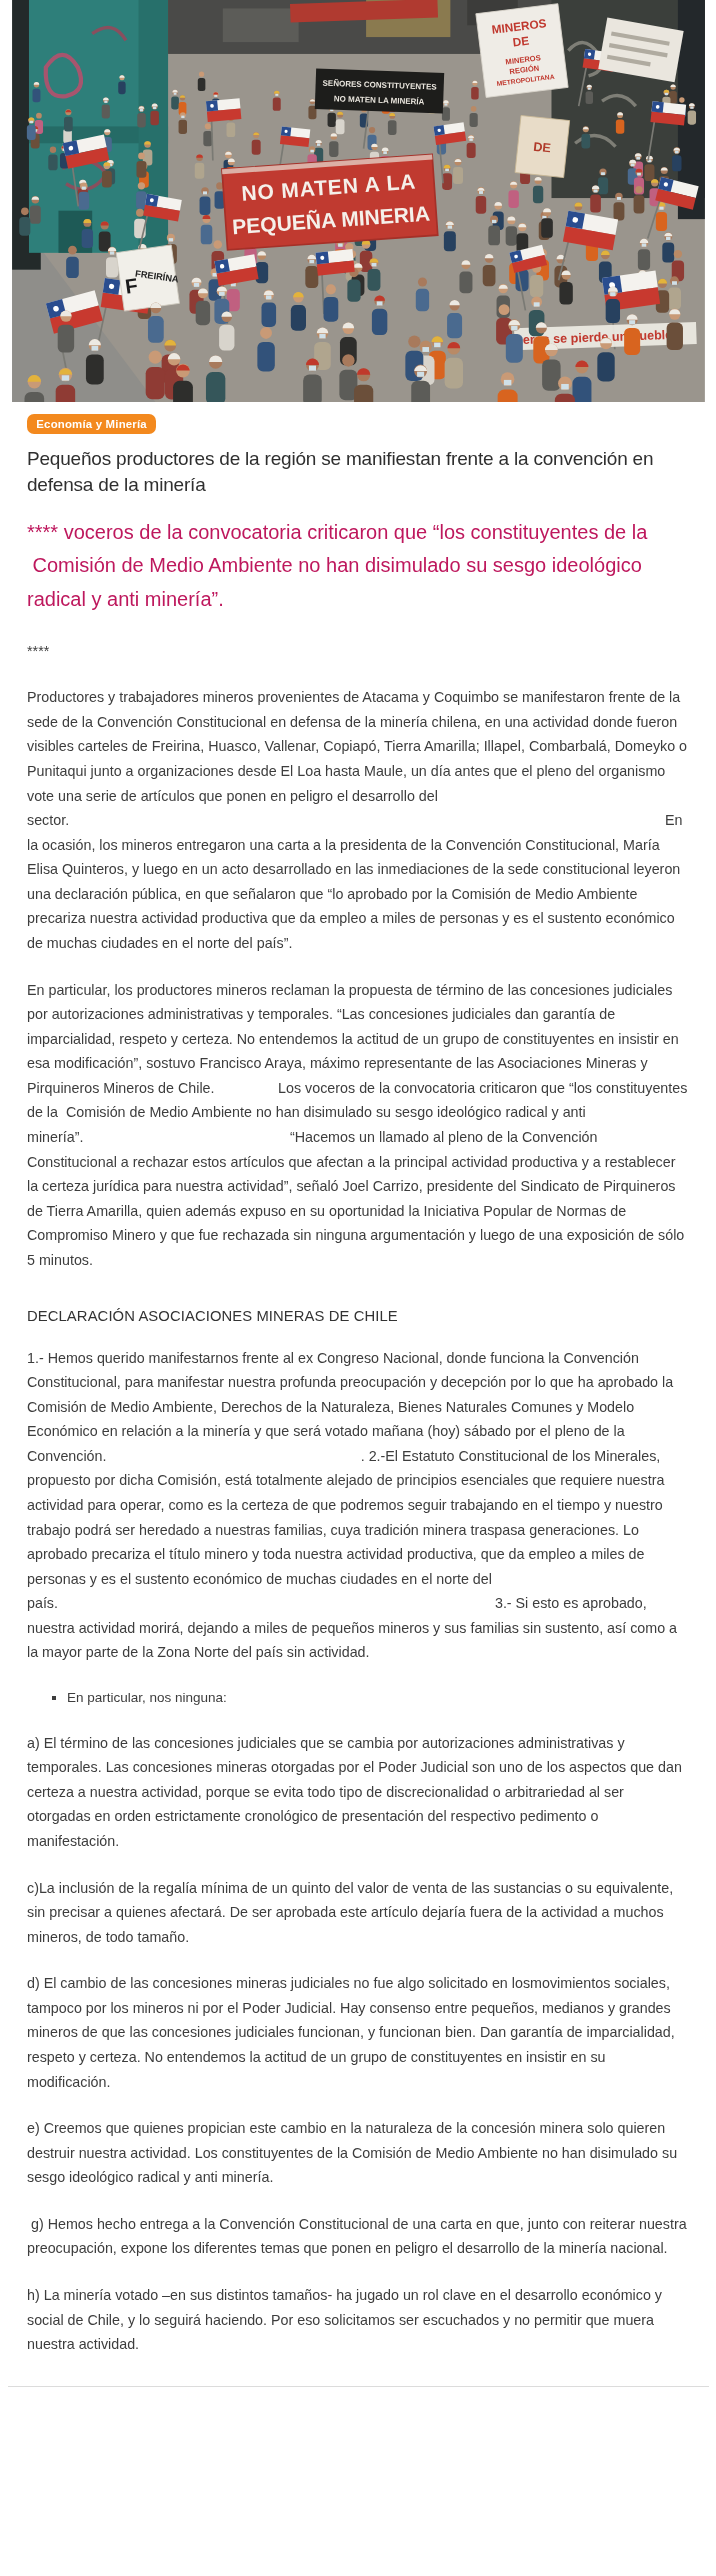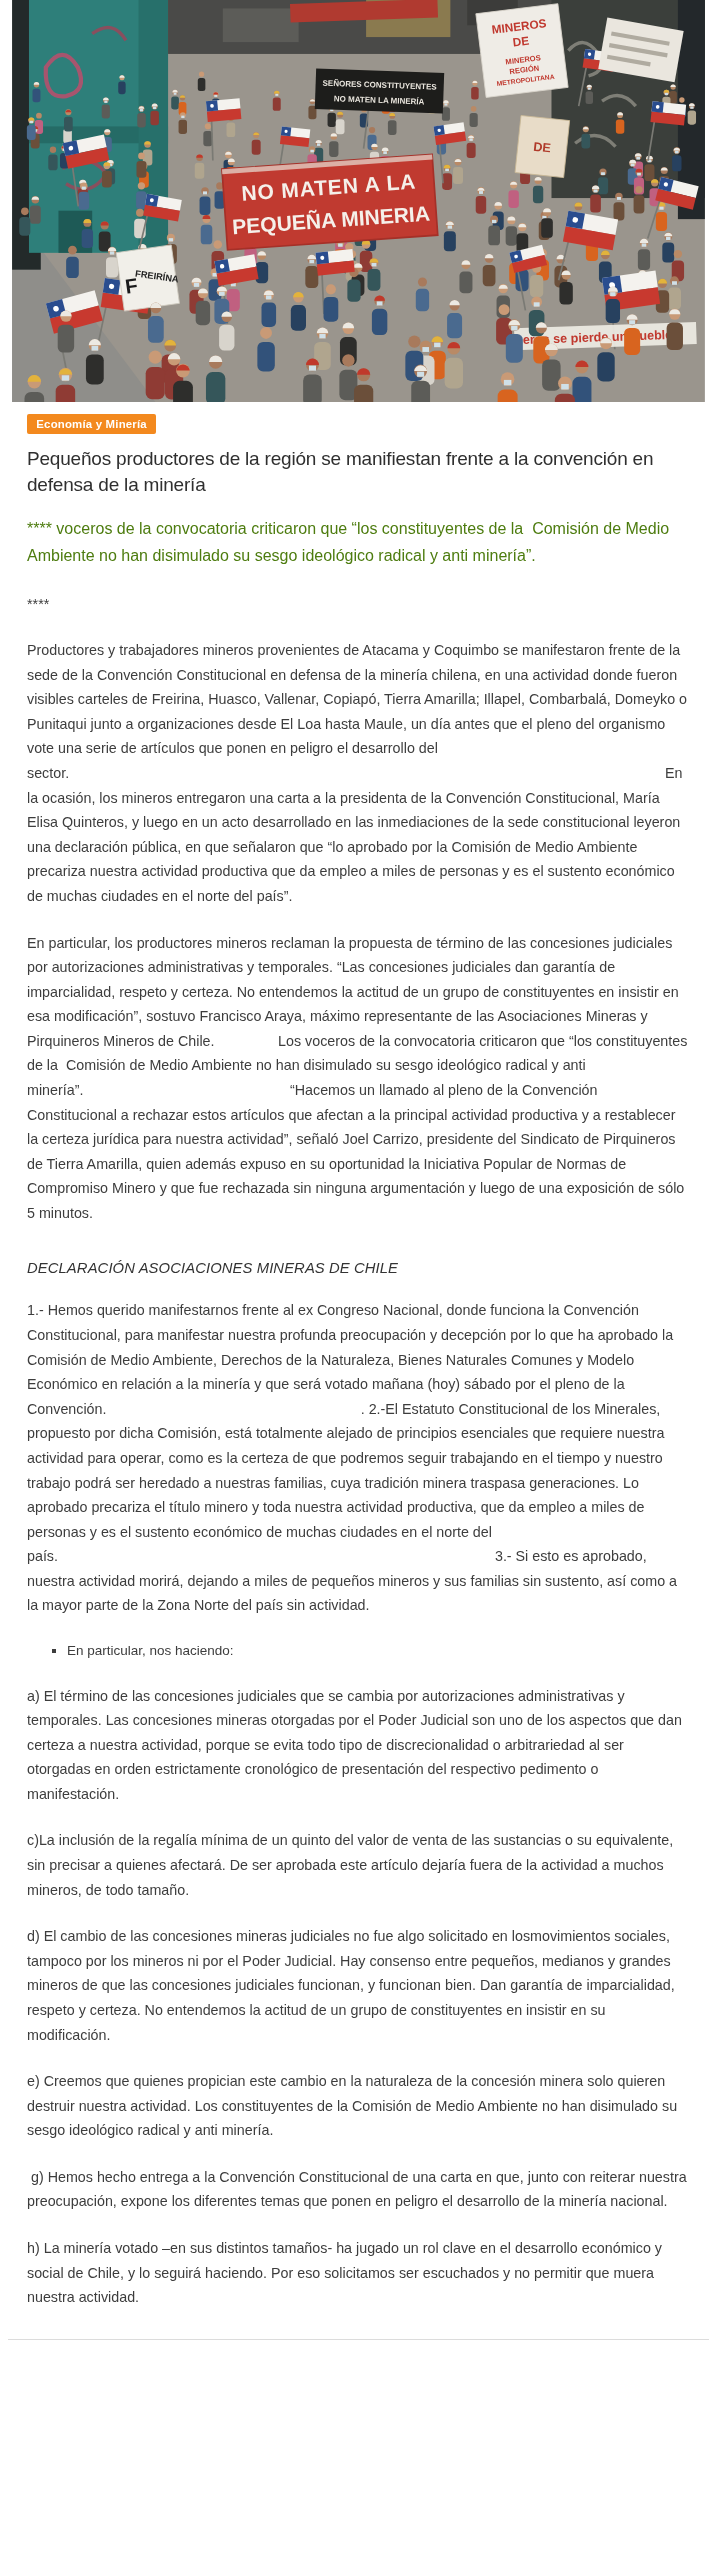--- a/index.html
+++ b/index.html
@@ -2,25 +2,25 @@
 <html lang="es" style="font-size:13.5px"><head>
 <meta charset="utf-8">
 <style>
   html,body{margin:0;padding:0;background:#ffffff;}
   body{font-family:"Liberation Sans","DejaVu Sans",sans-serif;color:#3d3d3d;}
   .page{width:717px;margin:0 auto;background:#fff;position:relative;}
   .hero{margin:10px 11.8px 0 11.8px;line-height:0;}
   .hero svg{display:block;}
   .article{margin:0 27px;}
   .badge{display:inline-block;margin-top:11.8px;background:#f3891e;color:#ffffff;
-         font-size:11.4px;font-weight:600;padding:4.2px 9.3px;border-radius:2px;letter-spacing:0.2px;}
+         font-size:11.4px;font-weight:600;padding:4.2px 9.3px;border-radius:7px;letter-spacing:0.2px;}
   h1{font-size:19px;line-height:1.35;font-weight:500;color:#2f2f2f;margin:11.8px 0 8.4px 0;letter-spacing:-0.2px;}
-  p.lead{font-size:16px;line-height:1.68;color:#4d7c0f;margin:18.6px 0;}
+  p.lead{font-size:20px;line-height:1.68;color:#be185d;margin:18.6px 0;}
   p.body-p{font-size:14.3px;line-height:1.72;margin:22px 0;color:#3d3d3d;}
-  h2.decl{font-size:14.8px;font-weight:500;color:#333;margin:35px 0 20px 0;letter-spacing:0.1px;font-style:italic;}
+  h2.decl{font-size:14.8px;font-weight:500;color:#333;margin:35px 0 20px 0;letter-spacing:0.1px;}
   ul.concerns{margin:22px 0;padding-left:40px;list-style:square;}
   ul.concerns li{font-size:13.5px;line-height:1.6;color:#3d3d3d;}
   hr.bottom-divider{border:none;border-top:0.8px solid #dcdcdc;margin:29px 8.4px 10px 8.4px;}
   .bnr-txt{font-family:"Liberation Sans","DejaVu Sans",sans-serif;font-weight:bold;}
 </style>
 </head>
 <body>
 
 <div class="page">
 
@@ -820,21 +820,21 @@
 
     <p class="body-p">Productores y trabajadores mineros provenientes de Atacama y Coquimbo se manifestaron frente de la sede de la Convención Constitucional en defensa de la minería chilena, en una actividad donde fueron visibles carteles de Freirina, Huasco, Vallenar, Copiapó, Tierra Amarilla; Illapel, Combarbalá, Domeyko o Punitaqui junto a organizaciones desde El Loa hasta Maule, un día antes que el pleno del organismo vote una serie de artículos que ponen en peligro el desarrollo del sector.&nbsp;&nbsp;&nbsp;&nbsp;&nbsp;&nbsp;&nbsp;&nbsp;&nbsp;&nbsp;&nbsp;&nbsp;&nbsp;&nbsp;&nbsp;&nbsp;&nbsp;&nbsp;&nbsp;&nbsp;&nbsp;&nbsp;&nbsp;&nbsp;&nbsp;&nbsp;&nbsp;&nbsp;&nbsp;&nbsp;&nbsp;&nbsp;&nbsp;&nbsp;&nbsp;&nbsp;&nbsp;&nbsp;&nbsp;&nbsp;&nbsp;&nbsp;&nbsp;&nbsp;&nbsp;&nbsp;&nbsp;&nbsp;&nbsp;&nbsp;&nbsp;&nbsp;&nbsp;&nbsp;&nbsp;&nbsp;&nbsp;&nbsp;&nbsp;&nbsp;&nbsp;&nbsp;&nbsp;&nbsp;&nbsp;&nbsp;&nbsp;&nbsp;&nbsp;&nbsp;&nbsp;&nbsp;&nbsp;&nbsp;&nbsp;&nbsp;&nbsp;&nbsp;&nbsp;&nbsp;&nbsp;&nbsp;&nbsp;&nbsp;&nbsp;&nbsp;&nbsp;&nbsp;&nbsp;&nbsp;&nbsp;&nbsp;&nbsp;&nbsp;&nbsp;&nbsp;&nbsp;&nbsp;&nbsp;&nbsp;&nbsp;&nbsp;&nbsp;&nbsp;&nbsp;&nbsp;&nbsp;&nbsp;&nbsp;&nbsp;&nbsp;&nbsp;&nbsp;&nbsp;&nbsp;&nbsp;&nbsp;&nbsp;&nbsp;&nbsp;&nbsp;&nbsp;&nbsp;&nbsp;&nbsp;&nbsp;&nbsp;&nbsp;&nbsp;&nbsp;&nbsp;&nbsp;&nbsp;&nbsp;&nbsp;&nbsp;&nbsp;&nbsp;&nbsp;&nbsp;&nbsp;&nbsp;&nbsp;&nbsp;&nbsp;&nbsp;&nbsp;&nbsp;&nbsp;&nbsp;En la ocasión, los mineros entregaron una carta a la presidenta de la Convención Constitucional, María Elisa Quinteros, y luego en un acto desarrollado en las inmediaciones de la sede constitucional leyeron una declaración pública, en que señalaron que “lo aprobado por la Comisión de Medio Ambiente precariza nuestra actividad productiva que da empleo a miles de personas y es el sustento económico de muchas ciudades en el norte del país”.</p>
 
     <p class="body-p">En particular, los productores mineros reclaman la propuesta de término de las concesiones judiciales por autorizaciones administrativas y temporales. “Las concesiones judiciales dan garantía de imparcialidad, respeto y certeza. No entendemos la actitud de un grupo de constituyentes en insistir en esa modificación”, sostuvo Francisco Araya, máximo representante de las Asociaciones Mineras y Pirquineros Mineros de Chile.&nbsp;&nbsp;&nbsp;&nbsp;&nbsp;&nbsp;&nbsp;&nbsp;&nbsp;&nbsp;&nbsp;&nbsp;&nbsp;&nbsp;&nbsp;&nbsp;Los voceros de la convocatoria criticaron que “los constituyentes de la &nbsp;Comisión de Medio Ambiente no han disimulado su sesgo ideológico radical y anti minería”.&nbsp;&nbsp;&nbsp;&nbsp;&nbsp;&nbsp;&nbsp;&nbsp;&nbsp;&nbsp;&nbsp;&nbsp;&nbsp;&nbsp;&nbsp;&nbsp;&nbsp;&nbsp;&nbsp;&nbsp;&nbsp;&nbsp;&nbsp;&nbsp;&nbsp;&nbsp;&nbsp;&nbsp;&nbsp;&nbsp;&nbsp;&nbsp;&nbsp;&nbsp;&nbsp;&nbsp;&nbsp;&nbsp;&nbsp;&nbsp;&nbsp;&nbsp;&nbsp;&nbsp;&nbsp;&nbsp;&nbsp;&nbsp;&nbsp;&nbsp;&nbsp;&nbsp;“Hacemos un llamado al pleno de la Convención Constitucional a rechazar estos artículos que afectan a la principal actividad productiva y a restablecer la certeza jurídica para nuestra actividad”, señaló Joel Carrizo, presidente del Sindicato de Pirquineros de Tierra Amarilla, quien además expuso en su oportunidad la Iniciativa Popular de Normas de Compromiso Minero y que fue rechazada sin ninguna argumentación y luego de una exposición de sólo 5 minutos.</p>
 
     <h2 class="decl">DECLARACIÓN ASOCIACIONES MINERAS DE CHILE</h2>
 
     <p class="body-p">1.- Hemos querido manifestarnos frente al ex Congreso Nacional, donde funciona la Convención Constitucional, para manifestar nuestra profunda preocupación y decepción por lo que ha aprobado la Comisión de Medio Ambiente, Derechos de la Naturaleza, Bienes Naturales Comunes y Modelo Económico en relación a la minería y que será votado mañana (hoy) sábado por el pleno de la Convención.&nbsp;&nbsp;&nbsp;&nbsp;&nbsp;&nbsp;&nbsp;&nbsp;&nbsp;&nbsp;&nbsp;&nbsp;&nbsp;&nbsp;&nbsp;&nbsp;&nbsp;&nbsp;&nbsp;&nbsp;&nbsp;&nbsp;&nbsp;&nbsp;&nbsp;&nbsp;&nbsp;&nbsp;&nbsp;&nbsp;&nbsp;&nbsp;&nbsp;&nbsp;&nbsp;&nbsp;&nbsp;&nbsp;&nbsp;&nbsp;&nbsp;&nbsp;&nbsp;&nbsp;&nbsp;&nbsp;&nbsp;&nbsp;&nbsp;&nbsp;&nbsp;&nbsp;&nbsp;&nbsp;&nbsp;&nbsp;&nbsp;&nbsp;&nbsp;&nbsp;&nbsp;&nbsp;&nbsp;&nbsp;. 2.-El Estatuto Constitucional de los Minerales, propuesto por dicha Comisión, está totalmente alejado de principios esenciales que requiere nuestra actividad para operar, como es la certeza de que podremos seguir trabajando en el tiempo y nuestro trabajo podrá ser heredado a nuestras familias, cuya tradición minera traspasa generaciones. Lo aprobado precariza el título minero y toda nuestra actividad productiva, que da empleo a miles de personas y es el sustento económico de muchas ciudades en el norte del país.&nbsp;&nbsp;&nbsp;&nbsp;&nbsp;&nbsp;&nbsp;&nbsp;&nbsp;&nbsp;&nbsp;&nbsp;&nbsp;&nbsp;&nbsp;&nbsp;&nbsp;&nbsp;&nbsp;&nbsp;&nbsp;&nbsp;&nbsp;&nbsp;&nbsp;&nbsp;&nbsp;&nbsp;&nbsp;&nbsp;&nbsp;&nbsp;&nbsp;&nbsp;&nbsp;&nbsp;&nbsp;&nbsp;&nbsp;&nbsp;&nbsp;&nbsp;&nbsp;&nbsp;&nbsp;&nbsp;&nbsp;&nbsp;&nbsp;&nbsp;&nbsp;&nbsp;&nbsp;&nbsp;&nbsp;&nbsp;&nbsp;&nbsp;&nbsp;&nbsp;&nbsp;&nbsp;&nbsp;&nbsp;&nbsp;&nbsp;&nbsp;&nbsp;&nbsp;&nbsp;&nbsp;&nbsp;&nbsp;&nbsp;&nbsp;&nbsp;&nbsp;&nbsp;&nbsp;&nbsp;&nbsp;&nbsp;&nbsp;&nbsp;&nbsp;&nbsp;&nbsp;&nbsp;&nbsp;&nbsp;&nbsp;&nbsp;&nbsp;&nbsp;&nbsp;&nbsp;&nbsp;&nbsp;&nbsp;&nbsp;&nbsp;&nbsp;&nbsp;&nbsp;&nbsp;&nbsp;&nbsp;&nbsp;&nbsp;&nbsp;3.- Si esto es aprobado, nuestra actividad morirá, dejando a miles de pequeños mineros y sus familias sin sustento, así como a la mayor parte de la Zona Norte del país sin actividad.</p>
 
     <ul class="concerns">
-      <li>En particular, nos haciendo:</li>
+      <li>En particular, nos ninguna:</li>
     </ul>
 
     <p class="body-p">a) El término de las concesiones judiciales que se cambia por autorizaciones administrativas y temporales. Las concesiones mineras otorgadas por el Poder Judicial son uno de los aspectos que dan certeza a nuestra actividad, porque se evita todo tipo de discrecionalidad o arbitrariedad al ser otorgadas en orden estrictamente cronológico de presentación del respectivo pedimento o manifestación.</p>
     <p class="body-p">c)La inclusión de la regalía mínima de un quinto del valor de venta de las sustancias o su equivalente, sin precisar a quienes afectará. De ser aprobada este artículo dejaría fuera de la actividad a muchos mineros, de todo tamaño.</p>
     <p class="body-p">d) El cambio de las concesiones mineras judiciales no fue algo solicitado en losmovimientos sociales, tampoco por los mineros ni por el Poder Judicial. Hay consenso entre pequeños, medianos y grandes mineros de que las concesiones judiciales funcionan, y funcionan bien. Dan garantía de imparcialidad, respeto y certeza. No entendemos la actitud de un grupo de constituyentes en insistir en su modificación.</p>
     <p class="body-p">e) Creemos que quienes propician este cambio en la naturaleza de la concesión minera solo quieren destruir nuestra actividad. Los constituyentes de la Comisión de Medio Ambiente no han disimulado su sesgo ideológico radical y anti minería.</p>
     <p class="body-p">&nbsp;g) Hemos hecho entrega a la Convención Constitucional de una carta en que, junto con reiterar nuestra preocupación, expone los diferentes temas que ponen en peligro el desarrollo de la minería nacional.</p>
     <p class="body-p">h) La minería votado –en sus distintos tamaños- ha jugado un rol clave en el desarrollo económico y social de Chile, y lo seguirá haciendo. Por eso solicitamos ser escuchados y no permitir que muera nuestra actividad.</p>
   </div>
 

